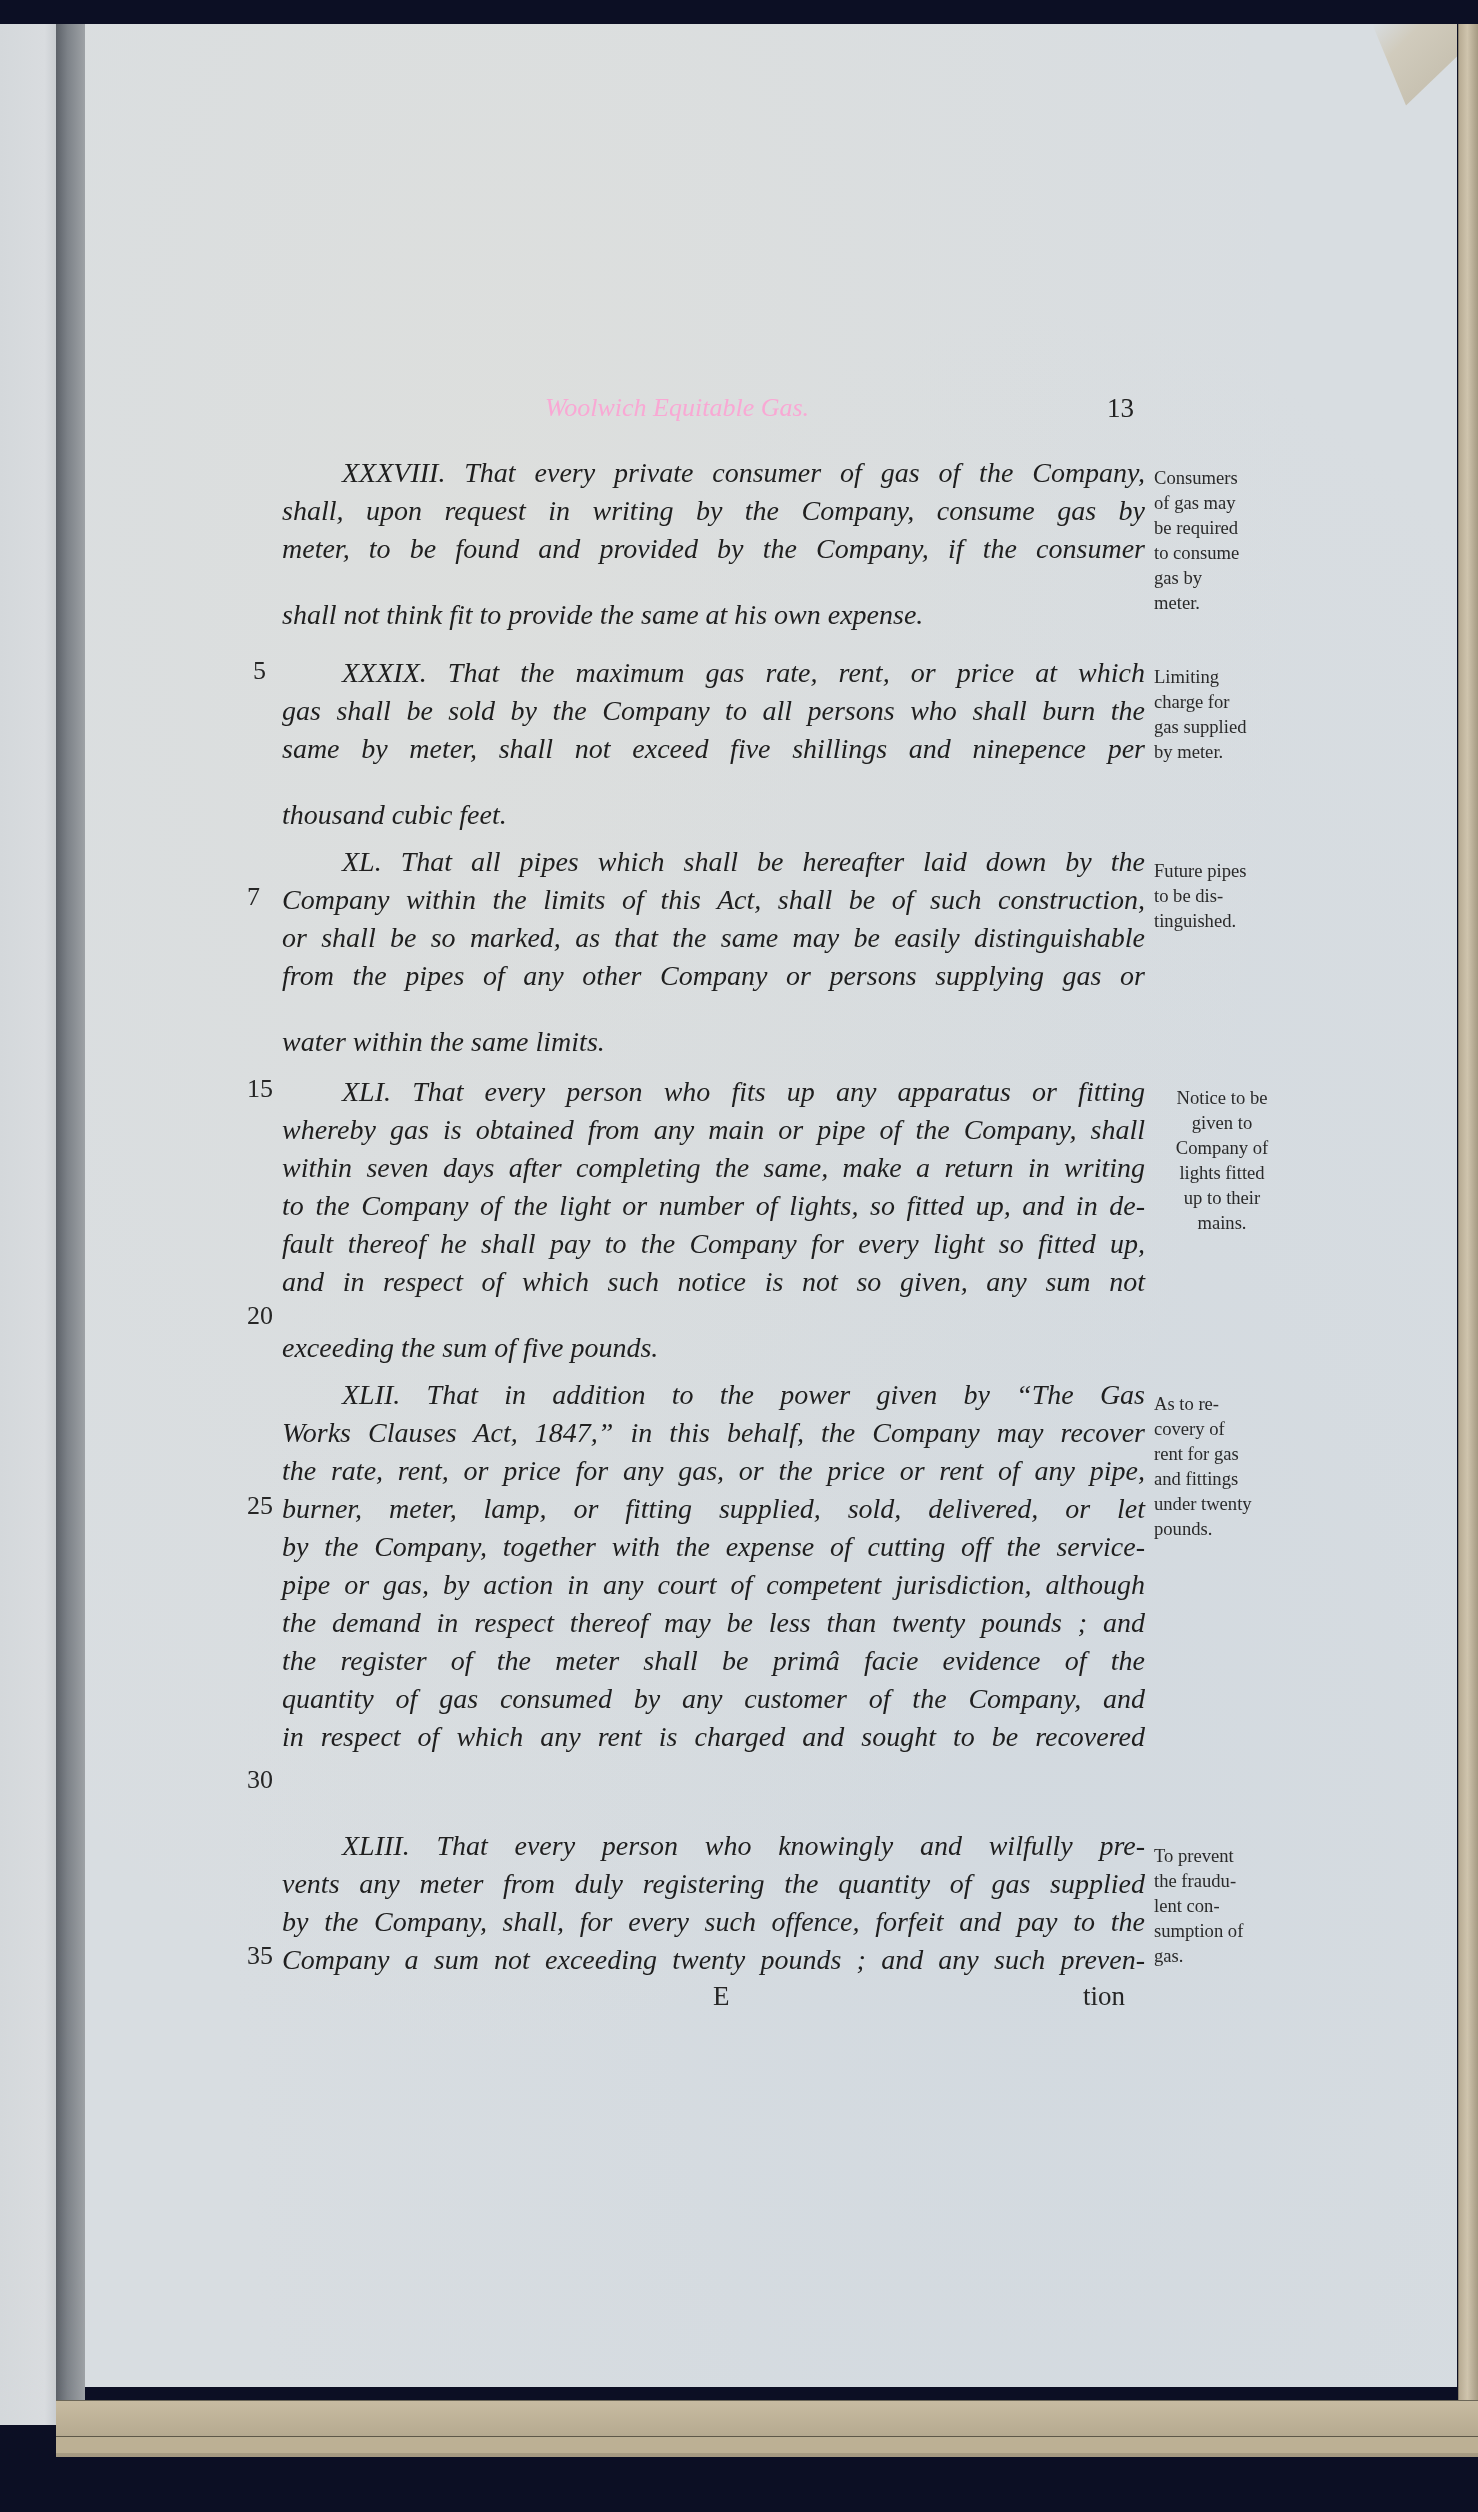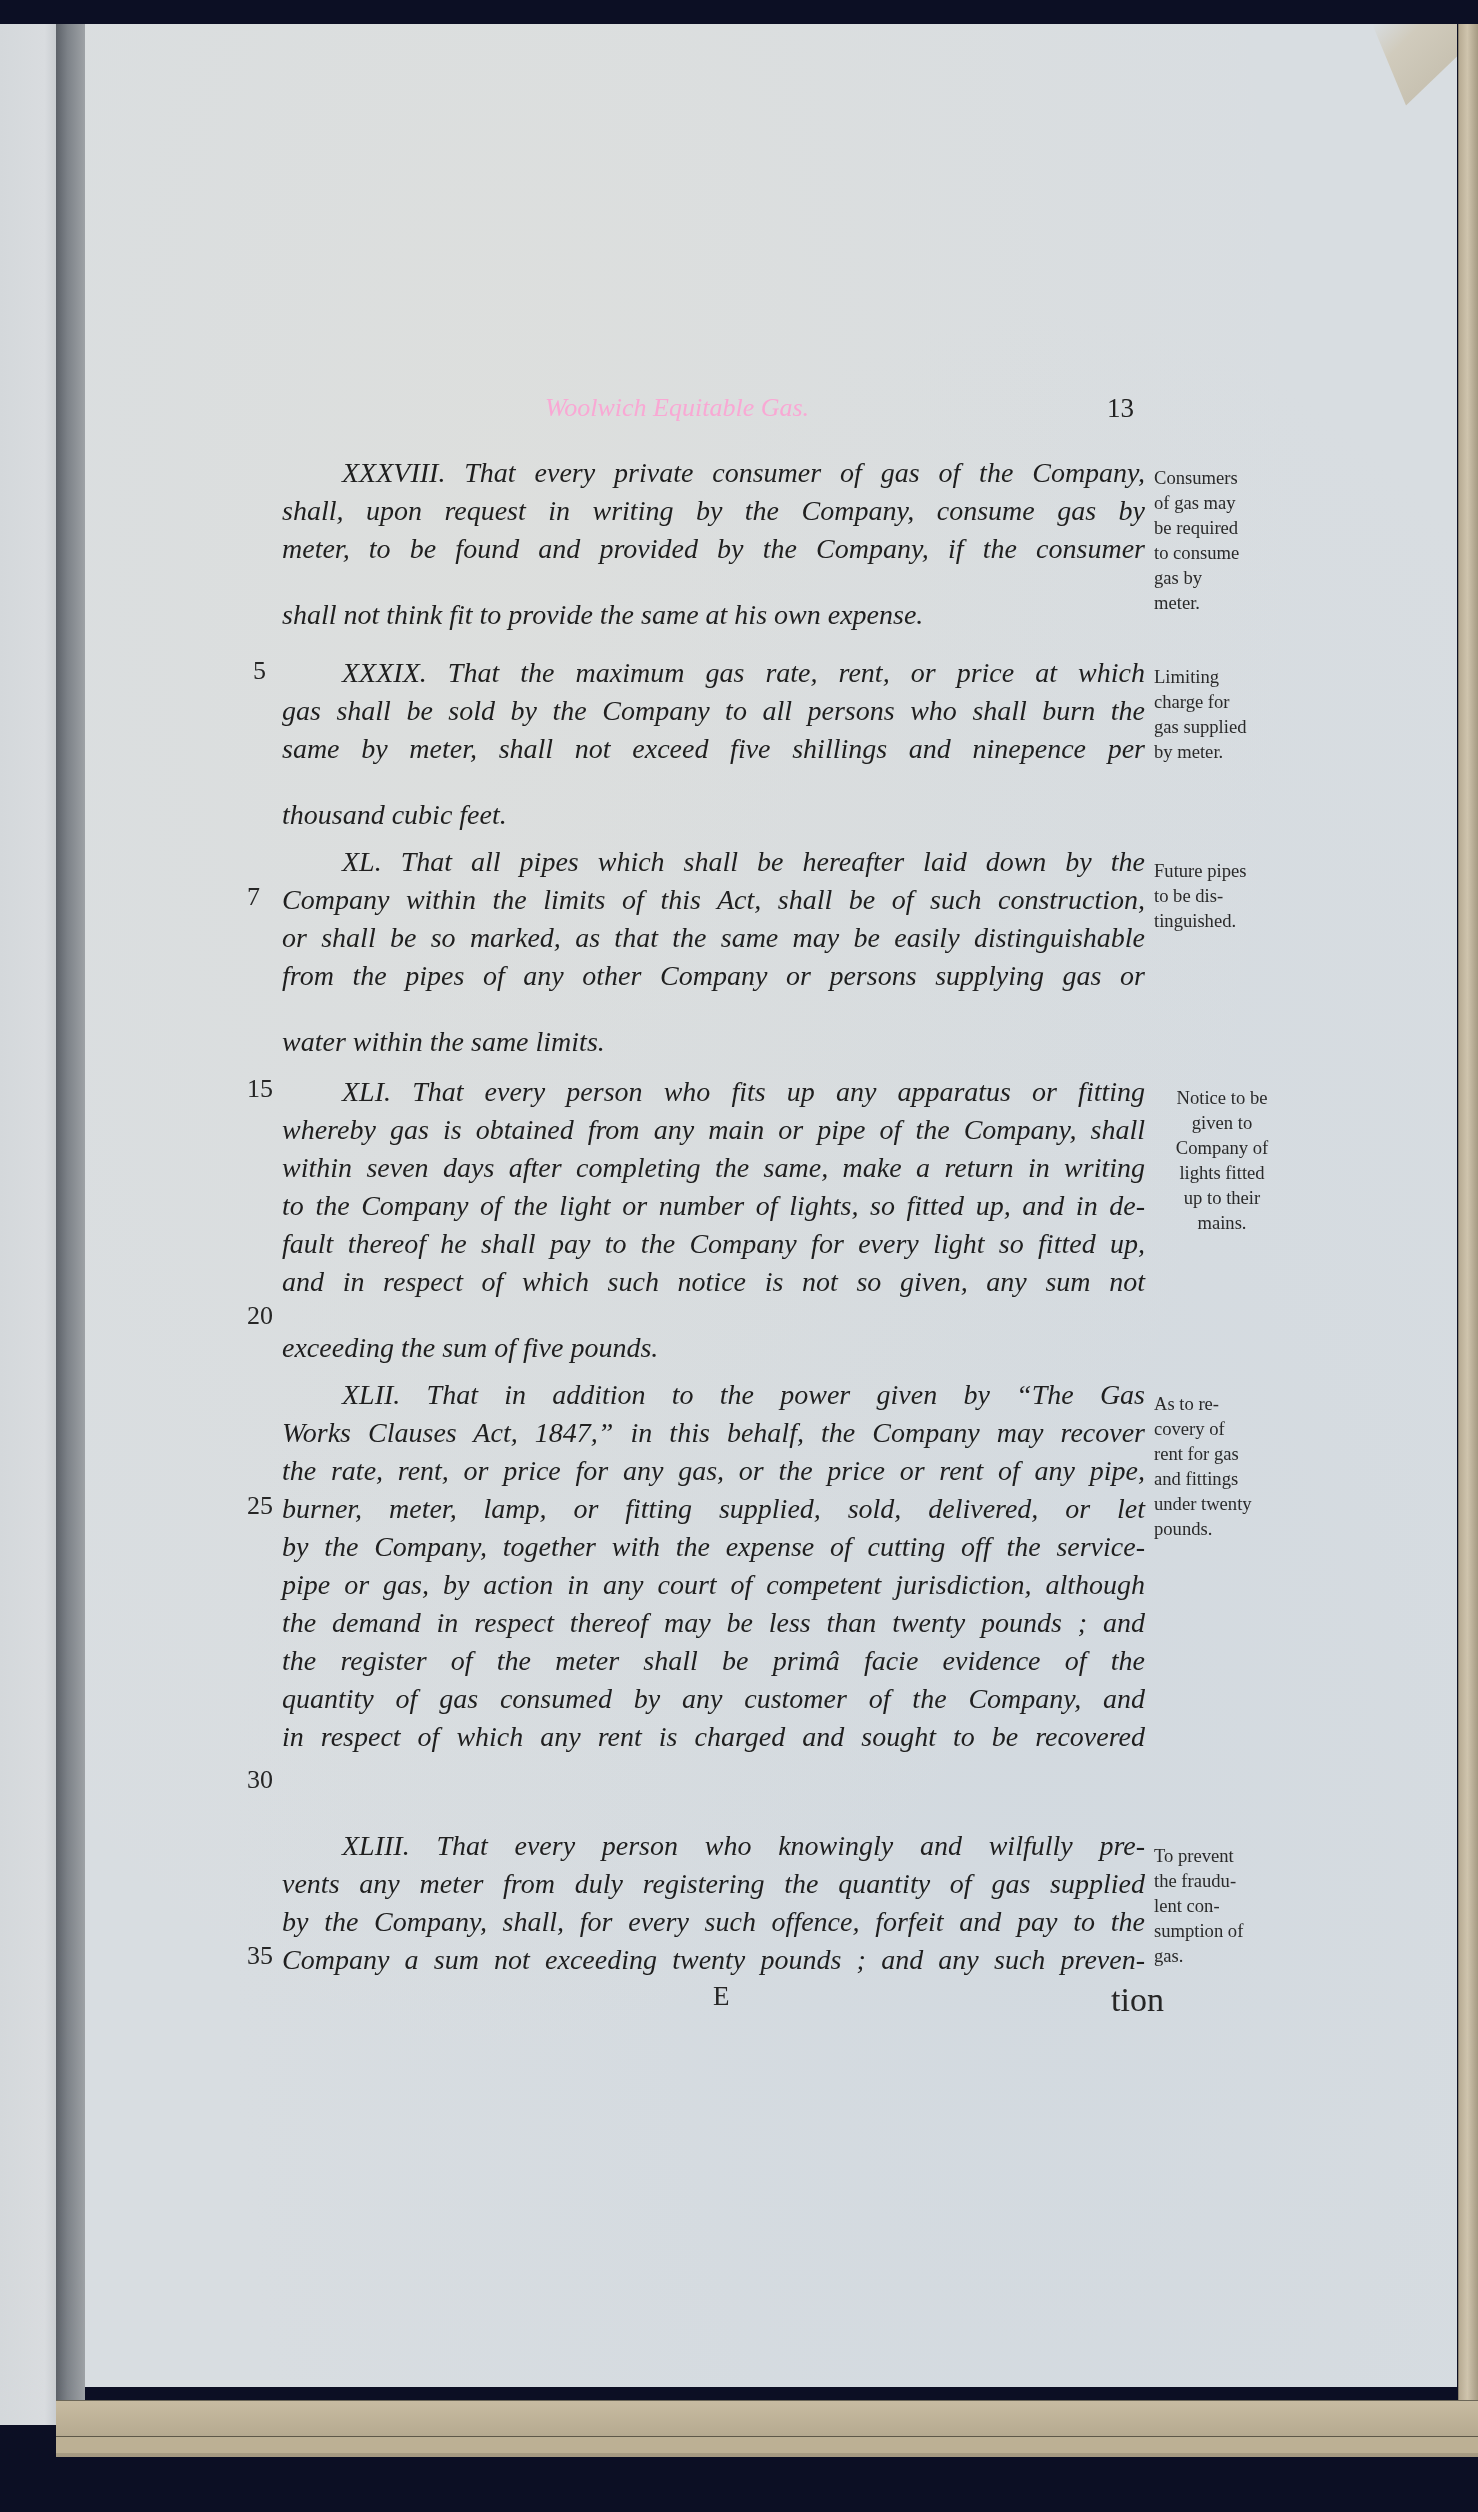--- a/index.html
+++ b/index.html
@@ -65,21 +65,21 @@
     }
     .line-num.one { left: 253px; }
     .margin-note {
       position: absolute; left: 1154px; width: 136px;
       font-size: 18.6px; line-height: 25px; color: #2a2a2a;
     }
     .signature {
       position: absolute; top: 1981px; left: 713px; font-size: 27px; color: #262626;
     }
     .catchword {
-      position: absolute; top: 1981px; left: 1083px; font-size: 34px; color: #262626; margin-left: 28px;
+      position: absolute; top: 1981px; left: 1083px; font-size: 27px; color: #262626;
     }
   </style>
 </head>
 <body>
 
 <div class="left-page"></div>
 <div class="gutter"></div>
 <div class="page"></div>
 <div class="corner-fold"></div>
 <div class="right-edge"></div>

